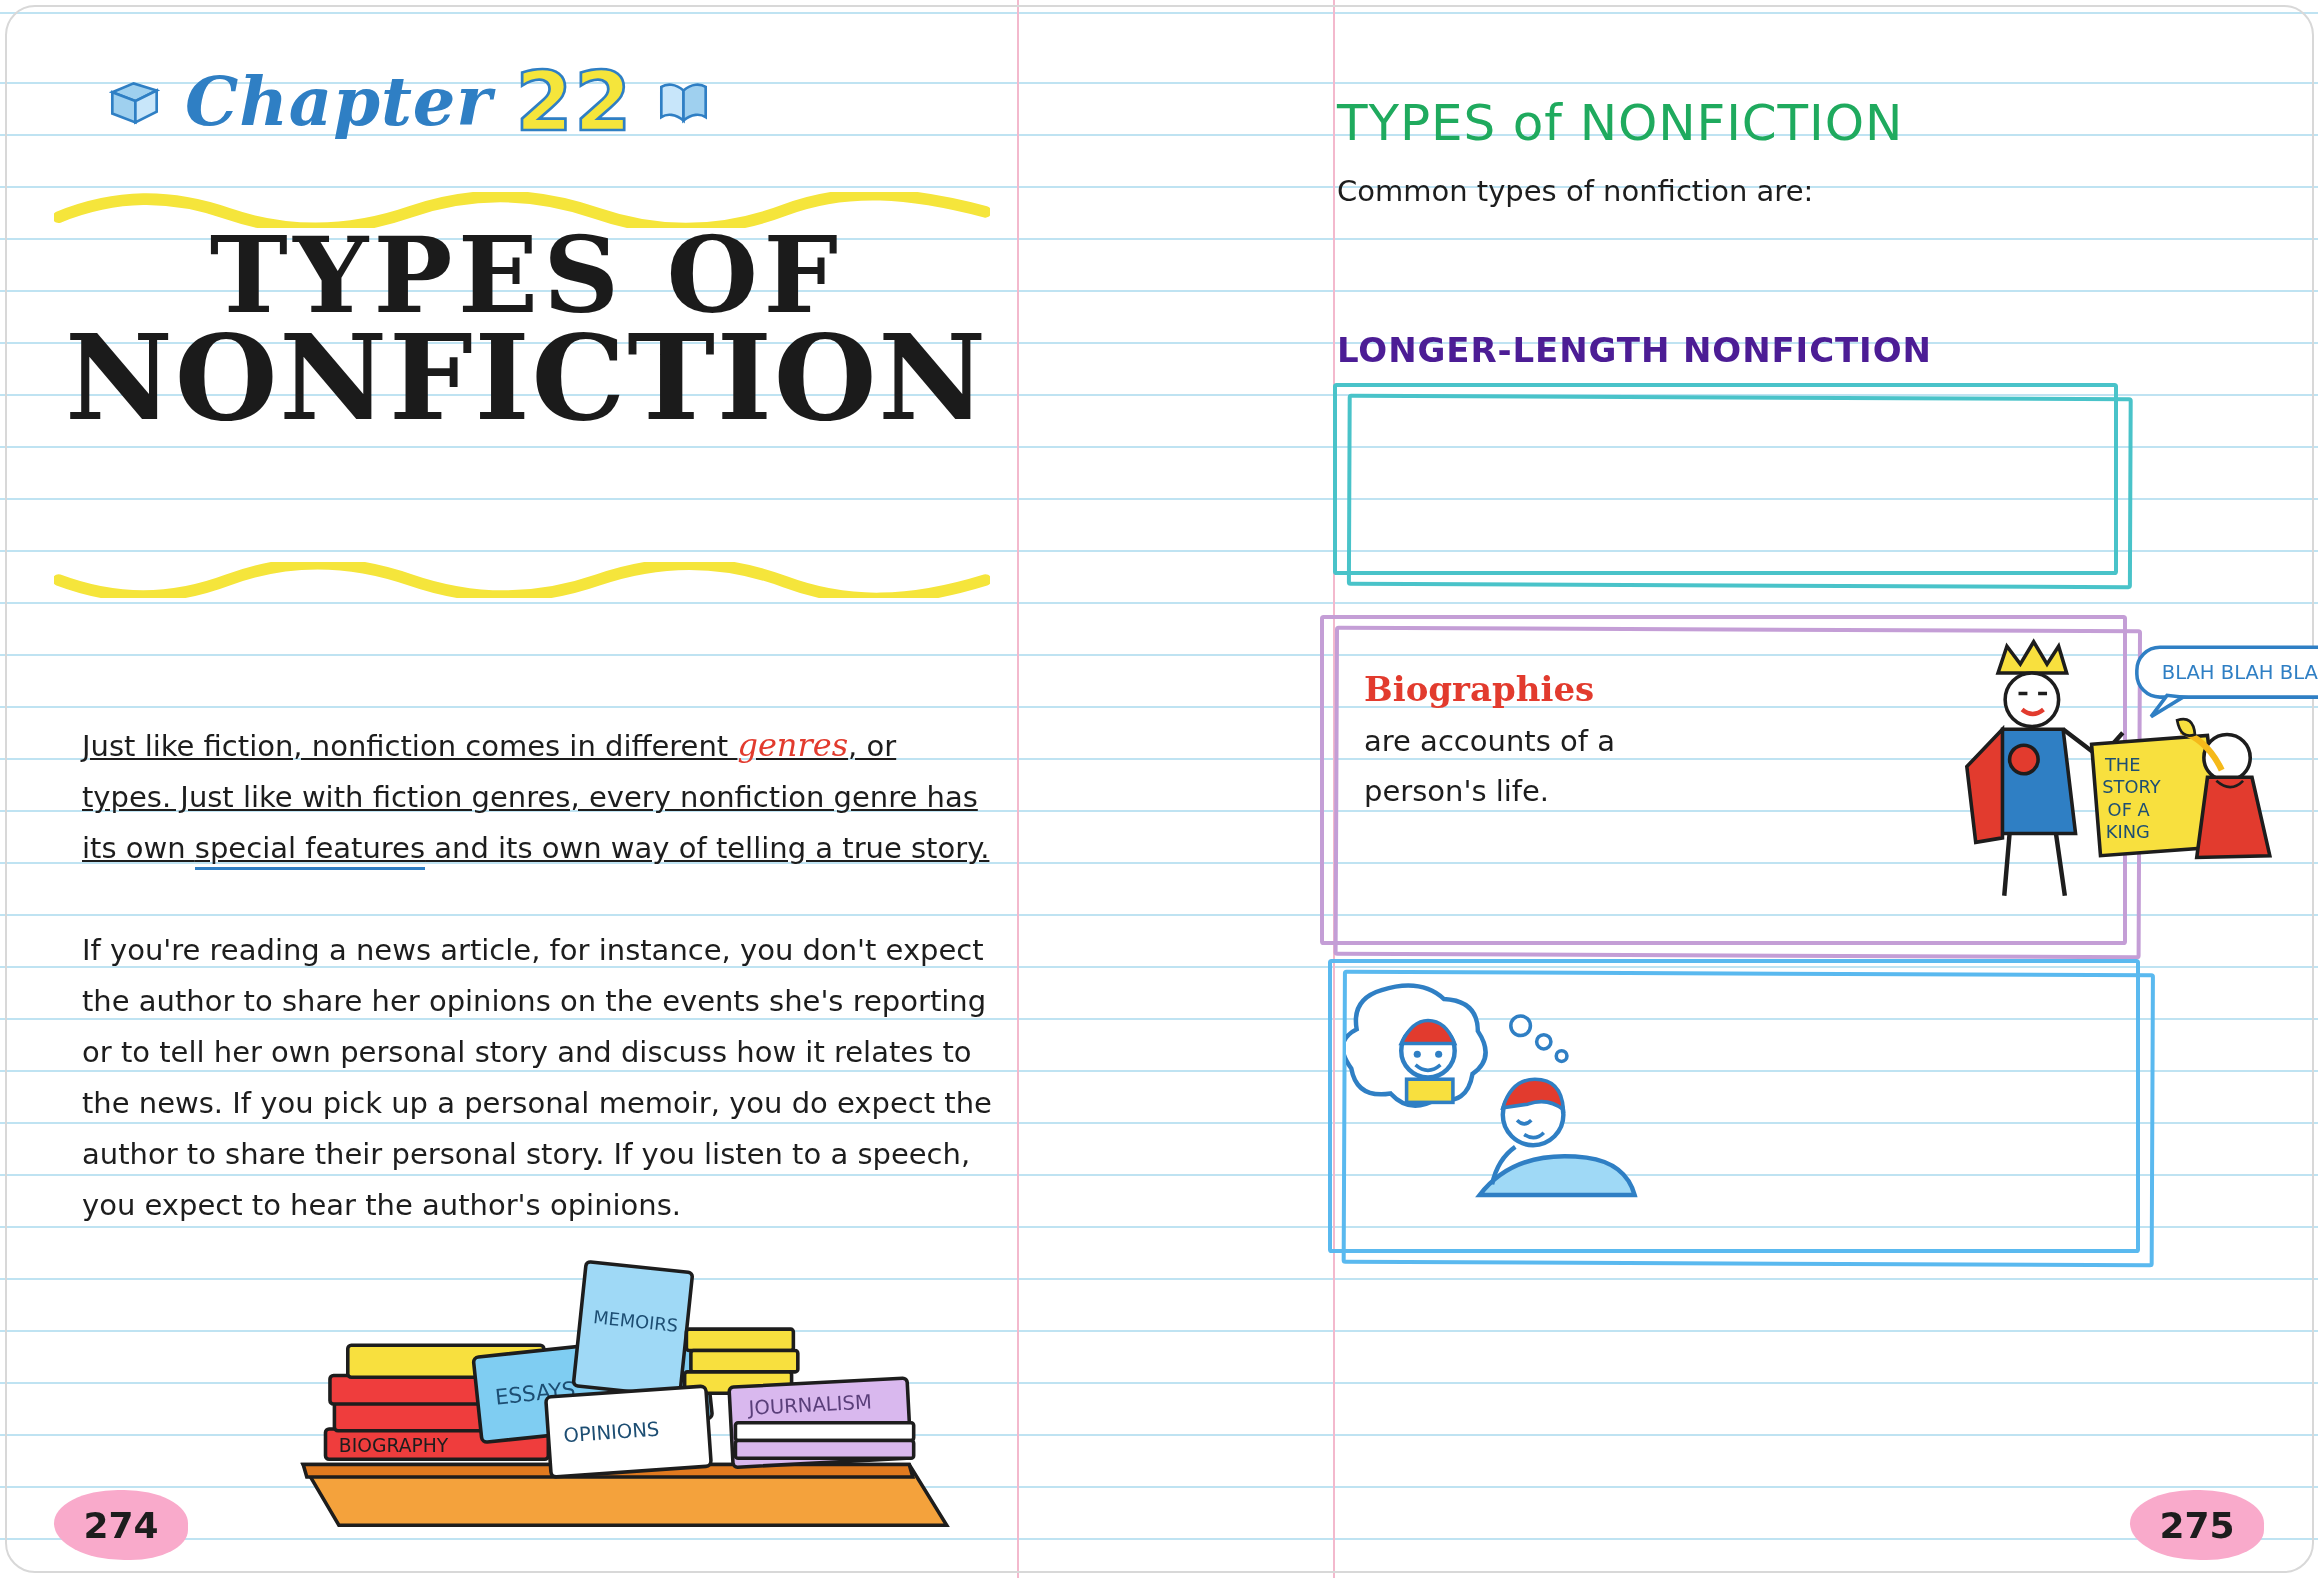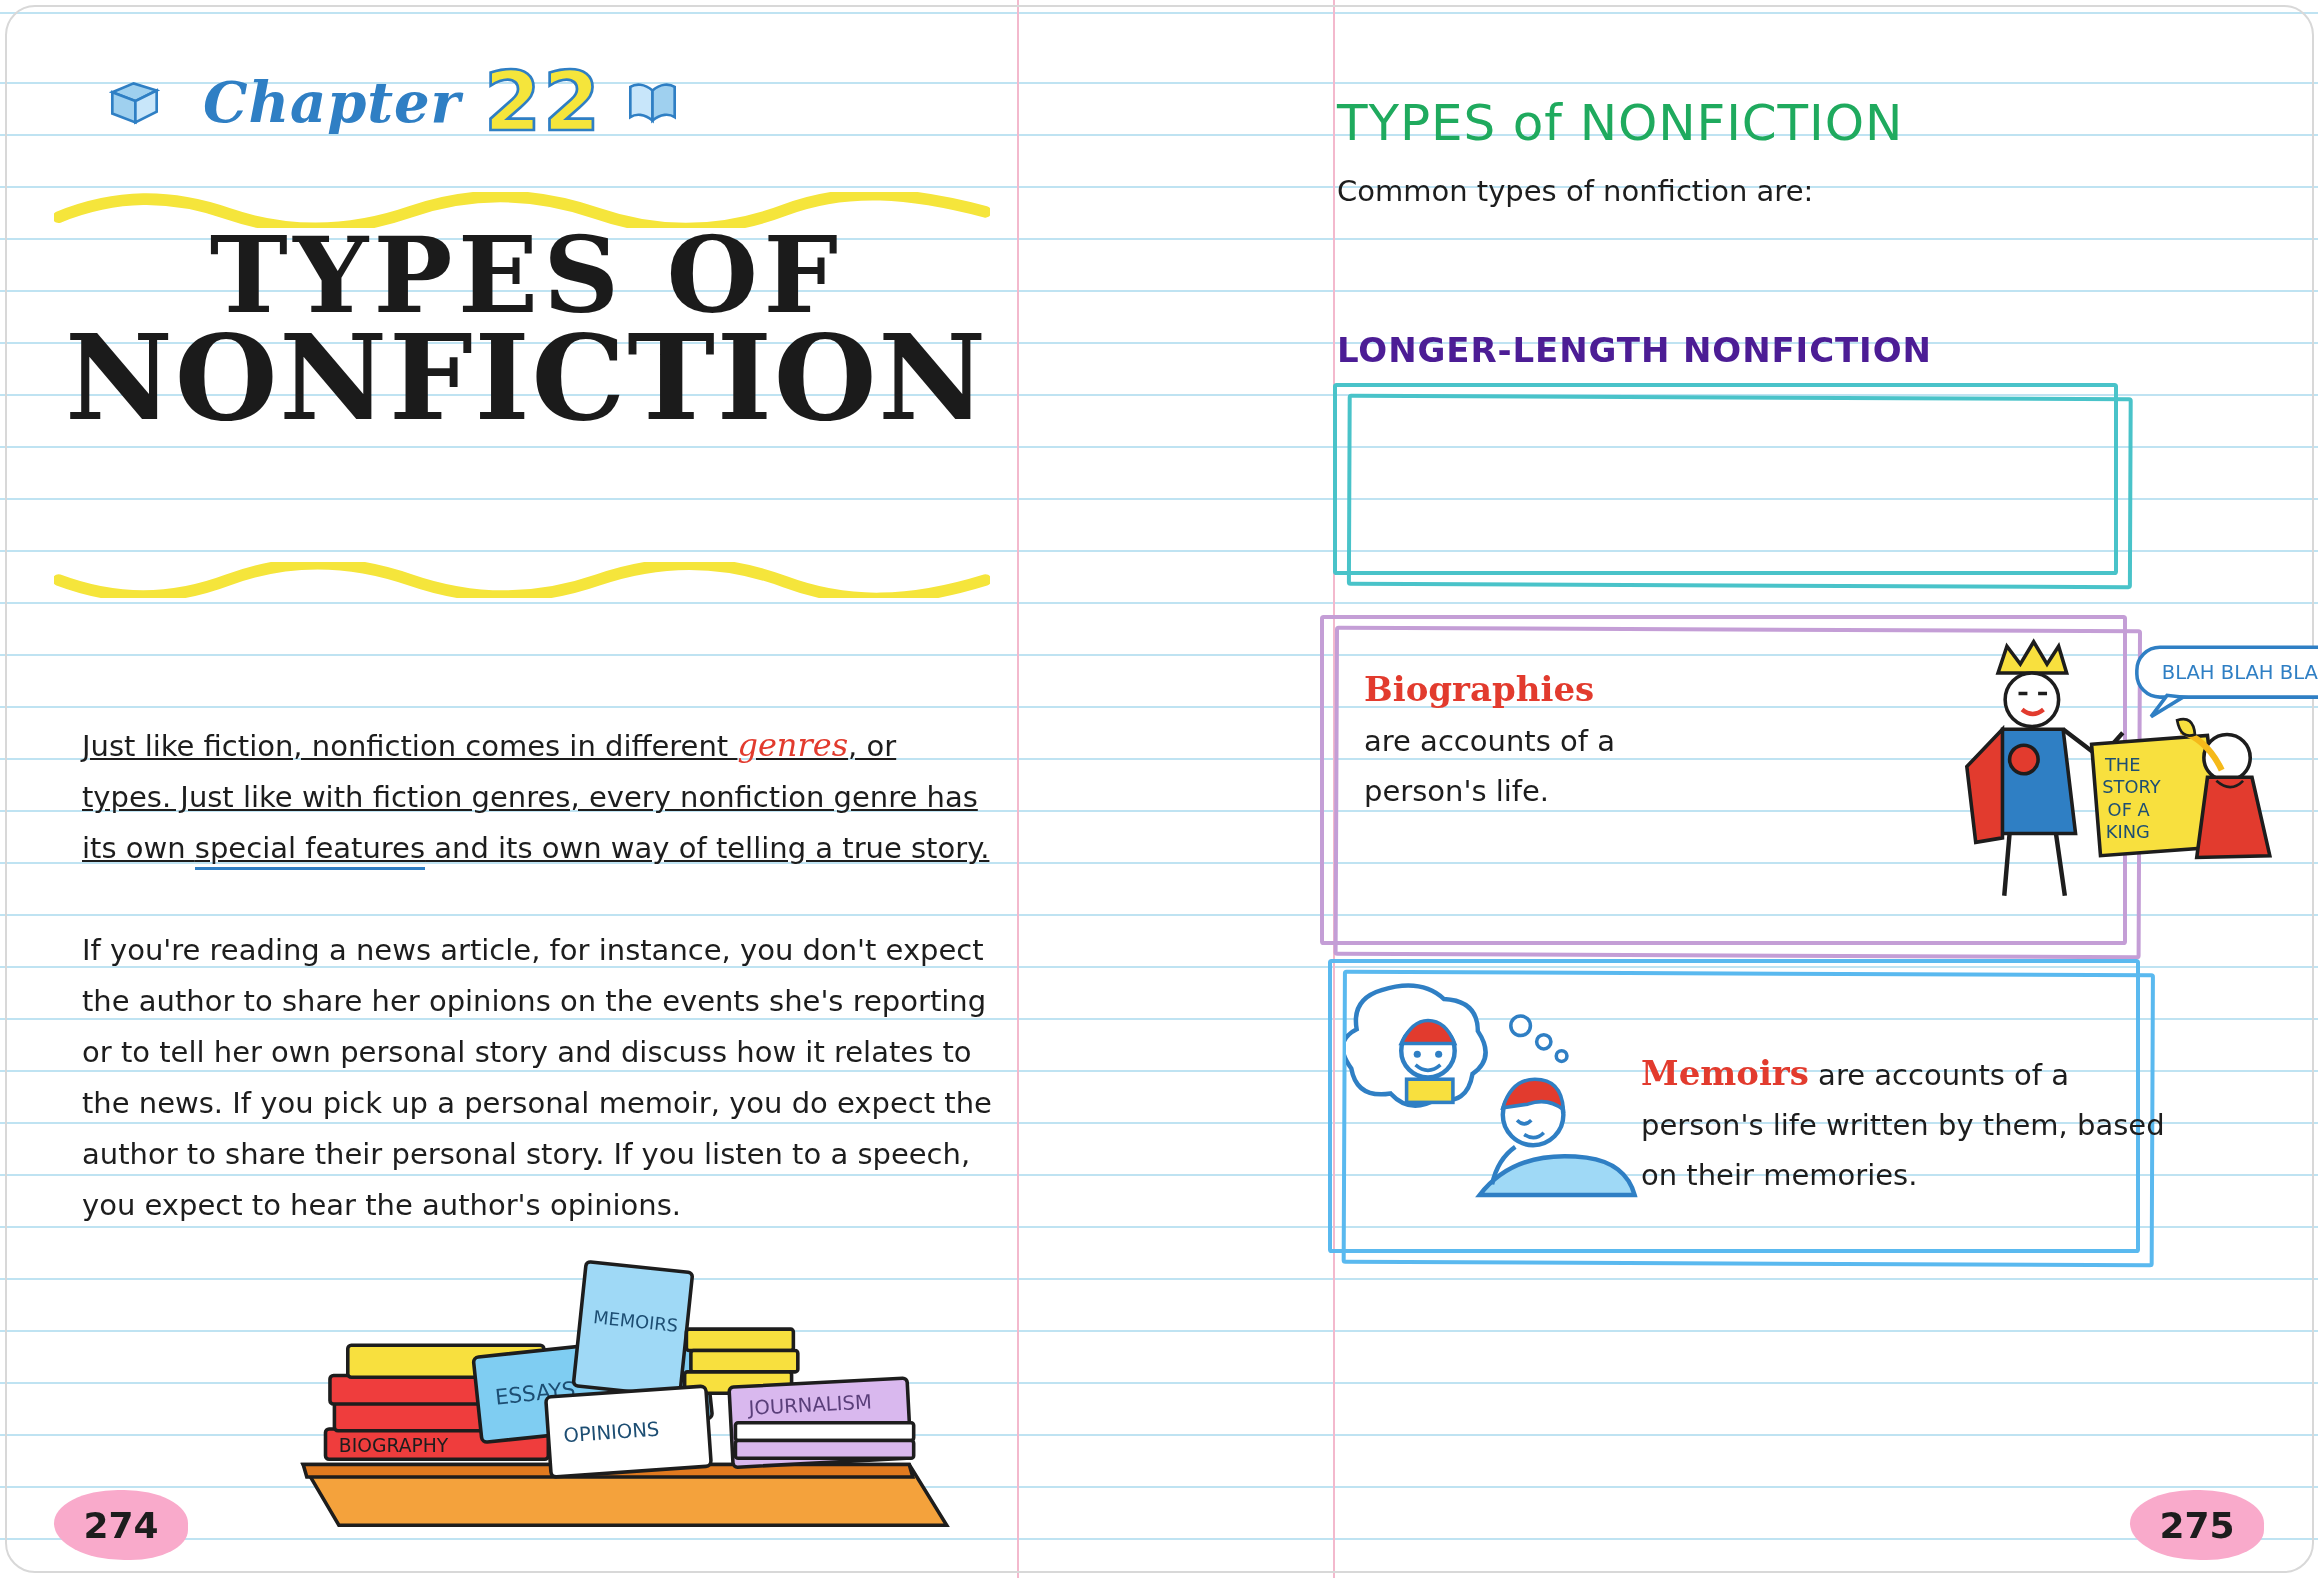--- a/index.html
+++ b/index.html
@@ -68,25 +68,24 @@
     position: absolute;
     left: 107px;
     top: 54px;
     display: flex;
     align-items: center;
     gap: 23px;
   }
   #chapter-word {
     font-family: "DejaVu Serif", serif;
     font-style: italic;
-    font-size: 56px;
+    font-size: 67px;
     font-weight: bold;
     color: #2f7fc4;
     letter-spacing: 0.9px;
-    margin-left: 18px;
   }
   #chapter-number {
     font-family: "DejaVu Sans", sans-serif;
     font-size: 82px;
     font-weight: bold;
     color: #f5e53b;
     -webkit-text-stroke: 2.7px #2f7fc4;
     letter-spacing: 1.8px;
   }
 
@@ -407,21 +406,20 @@
     <svg id="bubble-art" viewBox="0 0 270 90">
       <rect x="6" y="6" width="250" height="56" rx="26" fill="#ffffff" stroke="#2f7fc4" stroke-width="4"></rect>
       <path d="M40 60 L22 84 L58 62 Z" fill="#ffffff" stroke="#2f7fc4" stroke-width="4"></path>
       <text x="34" y="42" font-family="DejaVu Sans, sans-serif" font-size="22" fill="#2f7fc4">BLAH BLAH BLAH</text>
     </svg>
 
     <div class="sketchbox" id="box-memoir">
       <div class="layer a"></div>
       <div class="layer b"></div>
     </div>
-    <div class="box-text" id="memoir-text"><span class="term">Memoirs</span><span> are accounts of a person's life written by them, based on their memories.</span></div>
 
     <svg id="dream-art" viewBox="0 0 330 290">
 
       <path d="M40 20 q-34 10 -28 44 q-28 14 -6 44 q6 34 44 28 q22 24 52 6 q34 8 40 -28 q26 -18 6 -48 q0 -34 -38 -36 q-26 -24 -70 -10z" fill="#ffffff" stroke="#2f7fc4" stroke-width="5"></path>
       <circle cx="92" cy="88" r="30" fill="#ffffff" stroke="#2f7fc4" stroke-width="5"></circle>
       <path d="M62 80 q12 -26 30 -26 q20 0 30 26z" fill="#e23b2e" stroke="#2f7fc4" stroke-width="4"></path>
       <circle cx="80" cy="92" r="4" fill="#2f7fc4"></circle>
       <circle cx="104" cy="92" r="4" fill="#2f7fc4"></circle>
       <path d="M78 104 q14 12 28 0" stroke="#2f7fc4" stroke-width="4" fill="none"></path>
       <rect x="68" y="120" width="52" height="26" fill="#f8e03e" stroke="#2f7fc4" stroke-width="4"></rect>

